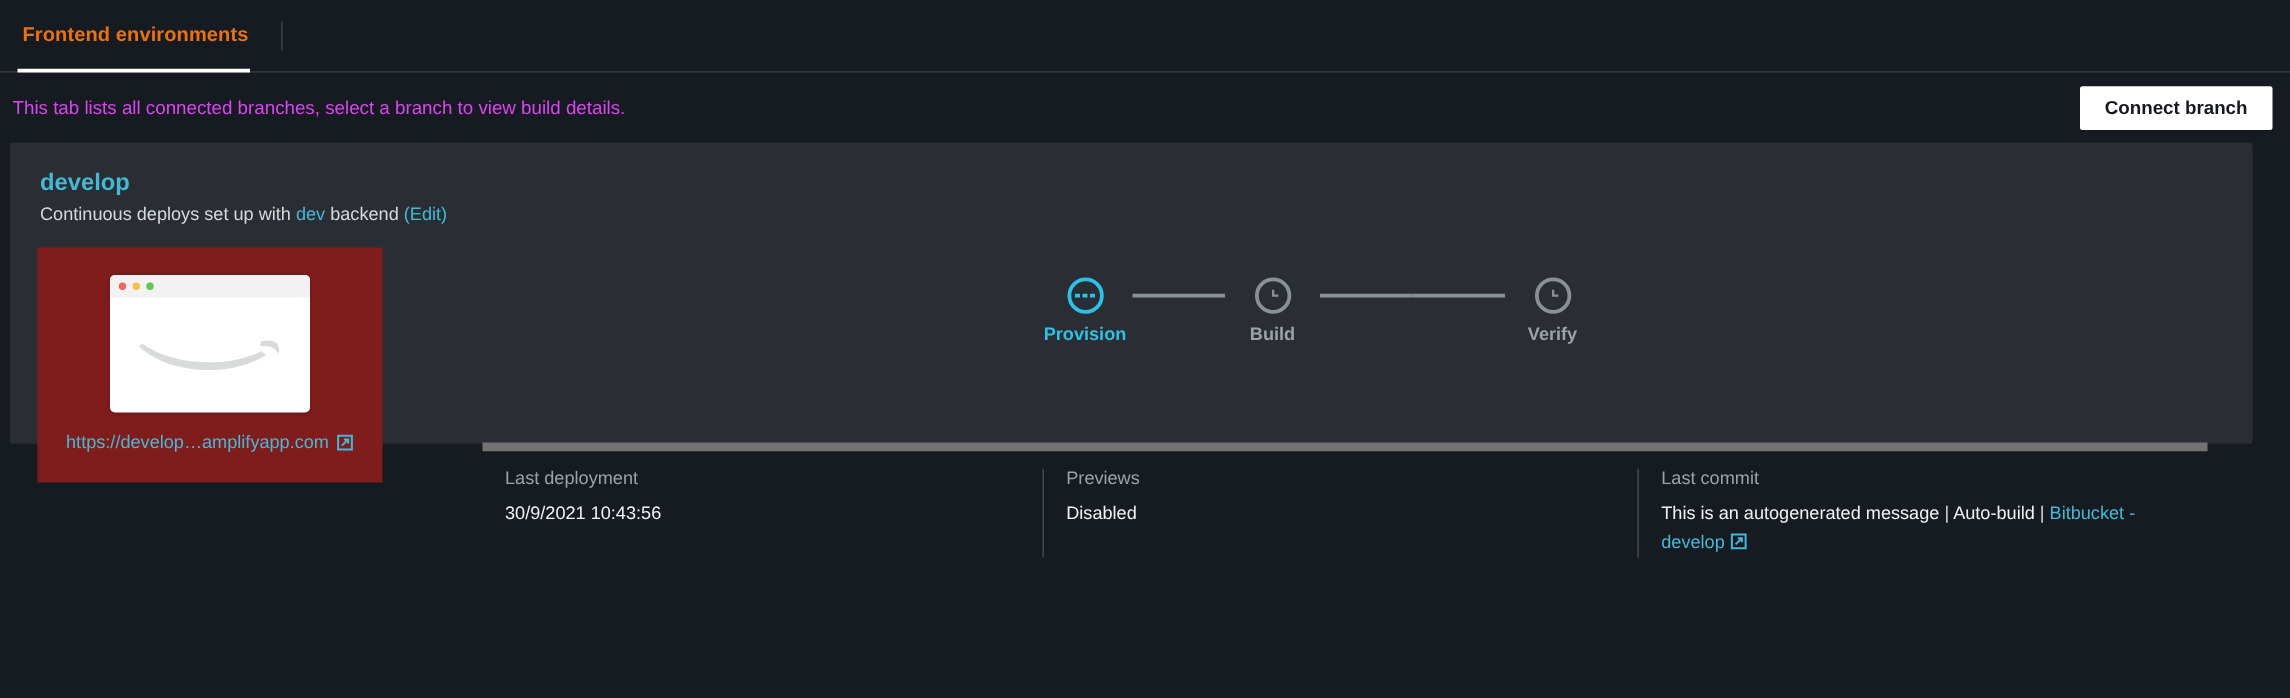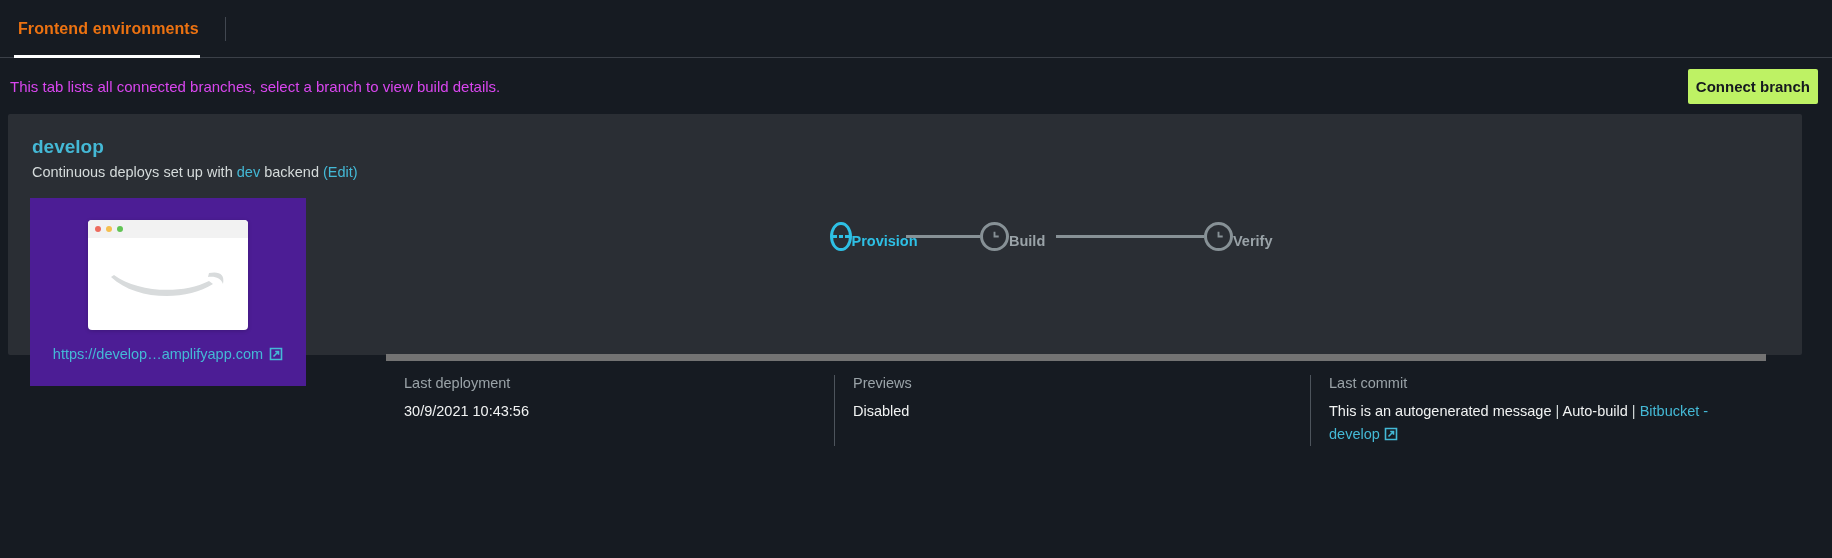--- a/index.html
+++ b/index.html
@@ -51,27 +51,27 @@
     align-items: center;
     justify-content: space-between;
     padding: 0 14px 0 6px;
   }
   .subheader-text {
     font-size: 15px;
     color: #d946ef;
     padding-left: 4px;
   }
   .btn-connect {
-    background: #bef264;
+    background: #ffffff;
     color: #16191f;
     font-size: 15px;
     font-weight: bold;
     border: none;
     border-radius: 2px;
-    padding: 9px 8px;
+    padding: 9px 20px;
     cursor: pointer;
     font-family: "Liberation Sans", sans-serif;
   }
 
   
   .card {
     position: relative;
     margin: 0 30px 0 8px;
     background: #2a2e34;
     border-radius: 2px;
@@ -91,21 +91,21 @@
     color: #d5dbdb;
     margin-top: 6px;
   }
   .branch-sub a { color: #44b9d6; text-decoration: none; cursor: pointer; }
 
   .card-body { display: flex; padding: 18px 0 0 0; }
 
   
   .thumb-wrap { width: 300px; flex: 0 0 300px; padding-left: 22px; }
   .thumb {
-    background: #4c1d95;
+    background: #7f1d1d;
     width: 276px;
     height: 188px;
     padding-top: 22px;
     display: flex;
     flex-direction: column;
     align-items: center;
   }
   .browser {
     width: 160px; height: 110px;
     background: #ffffff;
@@ -136,21 +136,21 @@
 
   
   .pipeline-area {
     flex: 1;
     display: flex;
     align-items: flex-start;
     justify-content: center;
     padding-top: 24px;
   }
   .pipeline { display: flex; align-items: flex-start; }
-  .step { display: flex; flex-direction: row; align-items: center; width: 76px; }
+  .step { display: flex; flex-direction: column; align-items: center; width: 76px; }
   .step-circle {
     width: 29px; height: 29px; border-radius: 50%;
     border: 3px solid #879196;
     display: flex; align-items: center; justify-content: center;
     background: transparent;
   }
   .step.active .step-circle { border-color: #2ec0e5; }
   .step-label {
     margin-top: 9px; font-size: 14.5px; font-weight: bold; color: #9aa3a8;
     white-space: nowrap;

